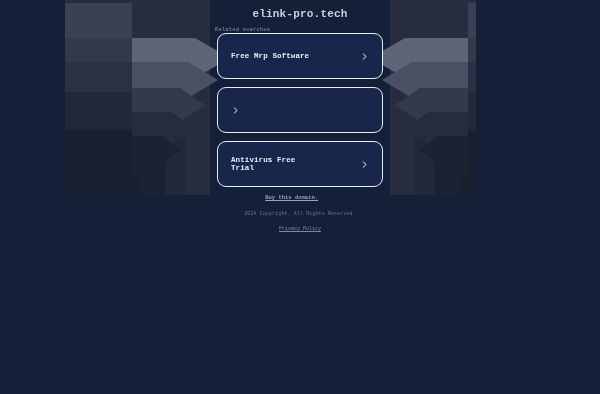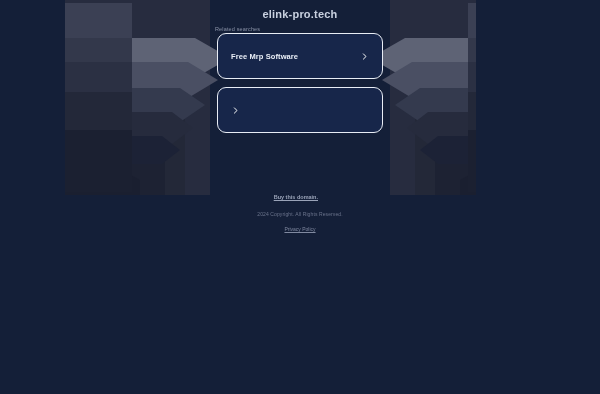--- a/index.html
+++ b/index.html
@@ -9,20 +9,21 @@
     overflow:hidden;
     background:#141f38;
     font-family:"Liberation Sans", sans-serif;
   }
 
   #page {
     position:relative;
     width:476px; height:394px;
     background:#141f38;
     overflow:hidden;
+    font-family:Liberation Mono, monospace;
   }
 
   
   #bg-art {
     position:absolute;
     left:0; top:0;
     width:600px; height:195px;
     pointer-events:none;
   }
 
@@ -184,20 +185,28 @@
     </div>
 
     <div class="card">
       <span class="chev">
         <svg viewBox="0 0 24 24" fill="none" stroke="currentColor" stroke-width="2.6" stroke-linecap="round" stroke-linejoin="round">
             <polyline points="9 5 16 12 9 19"></polyline>
           </svg>
       </span>
     </div>
 
+    <div class="card">
+      <span class="card-label">Antivirus Free Trial</span>
+      <span class="chev">
+        <svg viewBox="0 0 24 24" fill="none" stroke="currentColor" stroke-width="2.6" stroke-linecap="round" stroke-linejoin="round">
+            <polyline points="9 5 16 12 9 19"></polyline>
+          </svg>
+      </span>
+    </div>
 
   </div>
 
   <a class="buy-domain">Buy this domain.</a>
 
   <div class="footer">
     <div class="copyright">2024 Copyright. All Rights Reserved.</div>
     <a class="privacy">Privacy Policy</a>
   </div>
 

